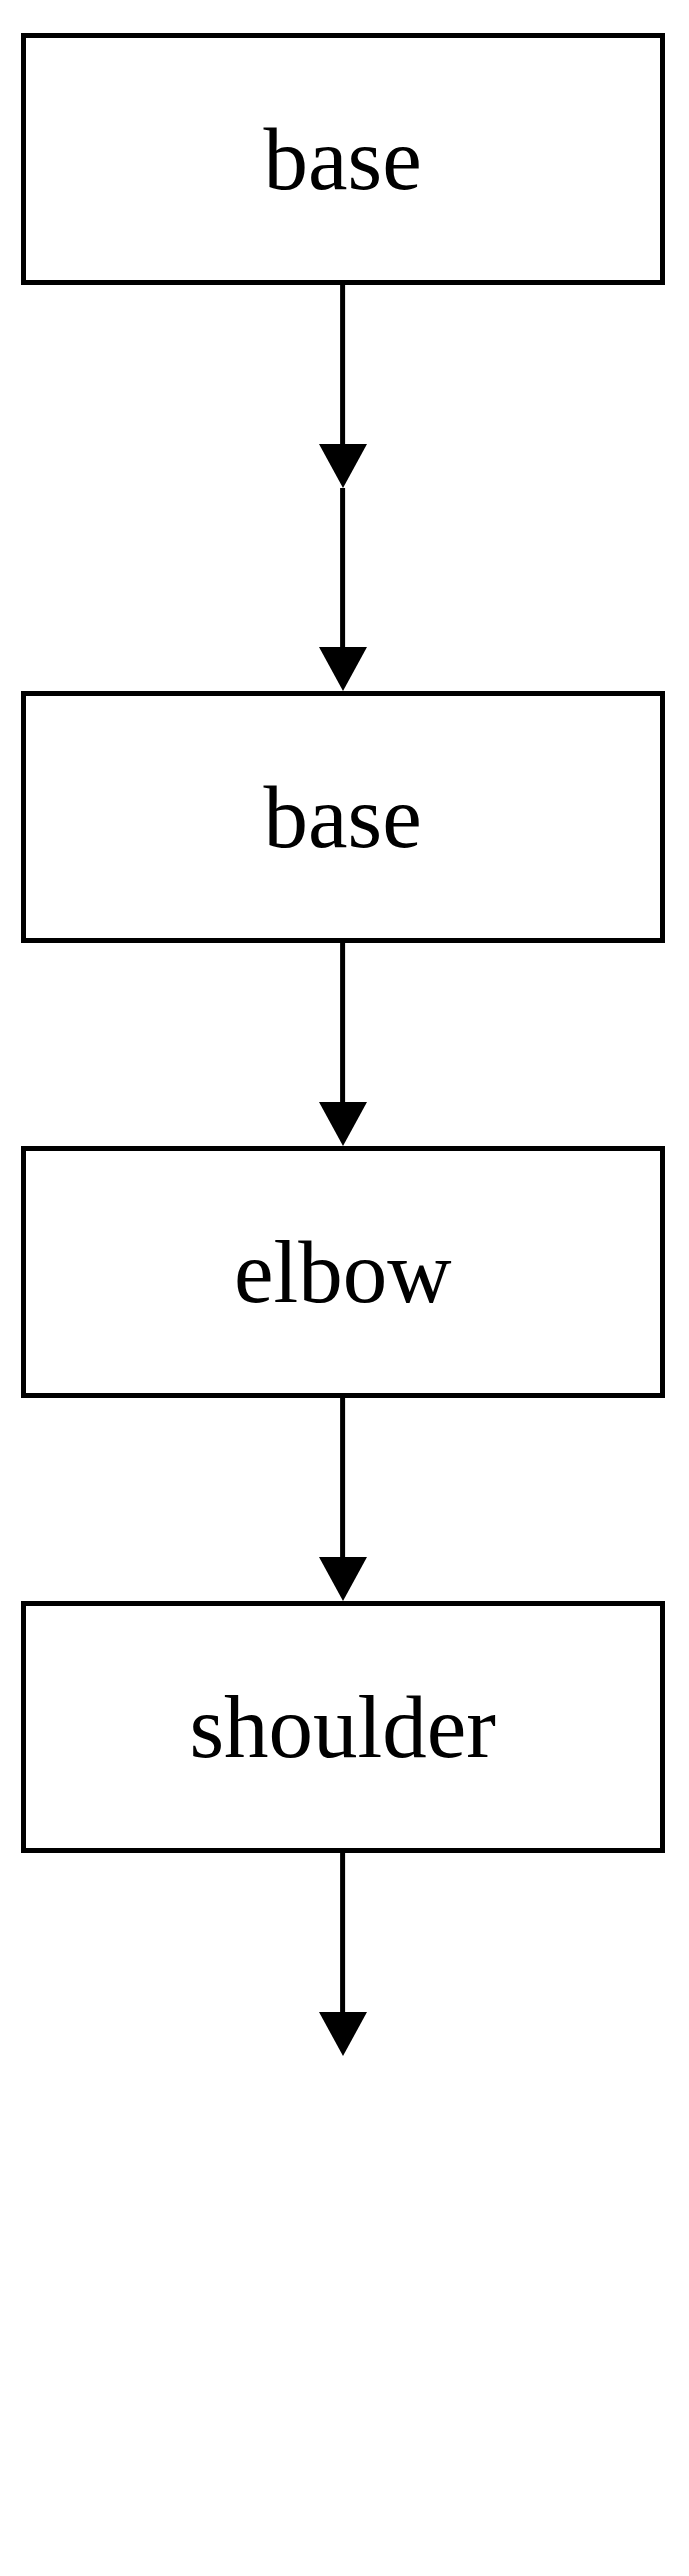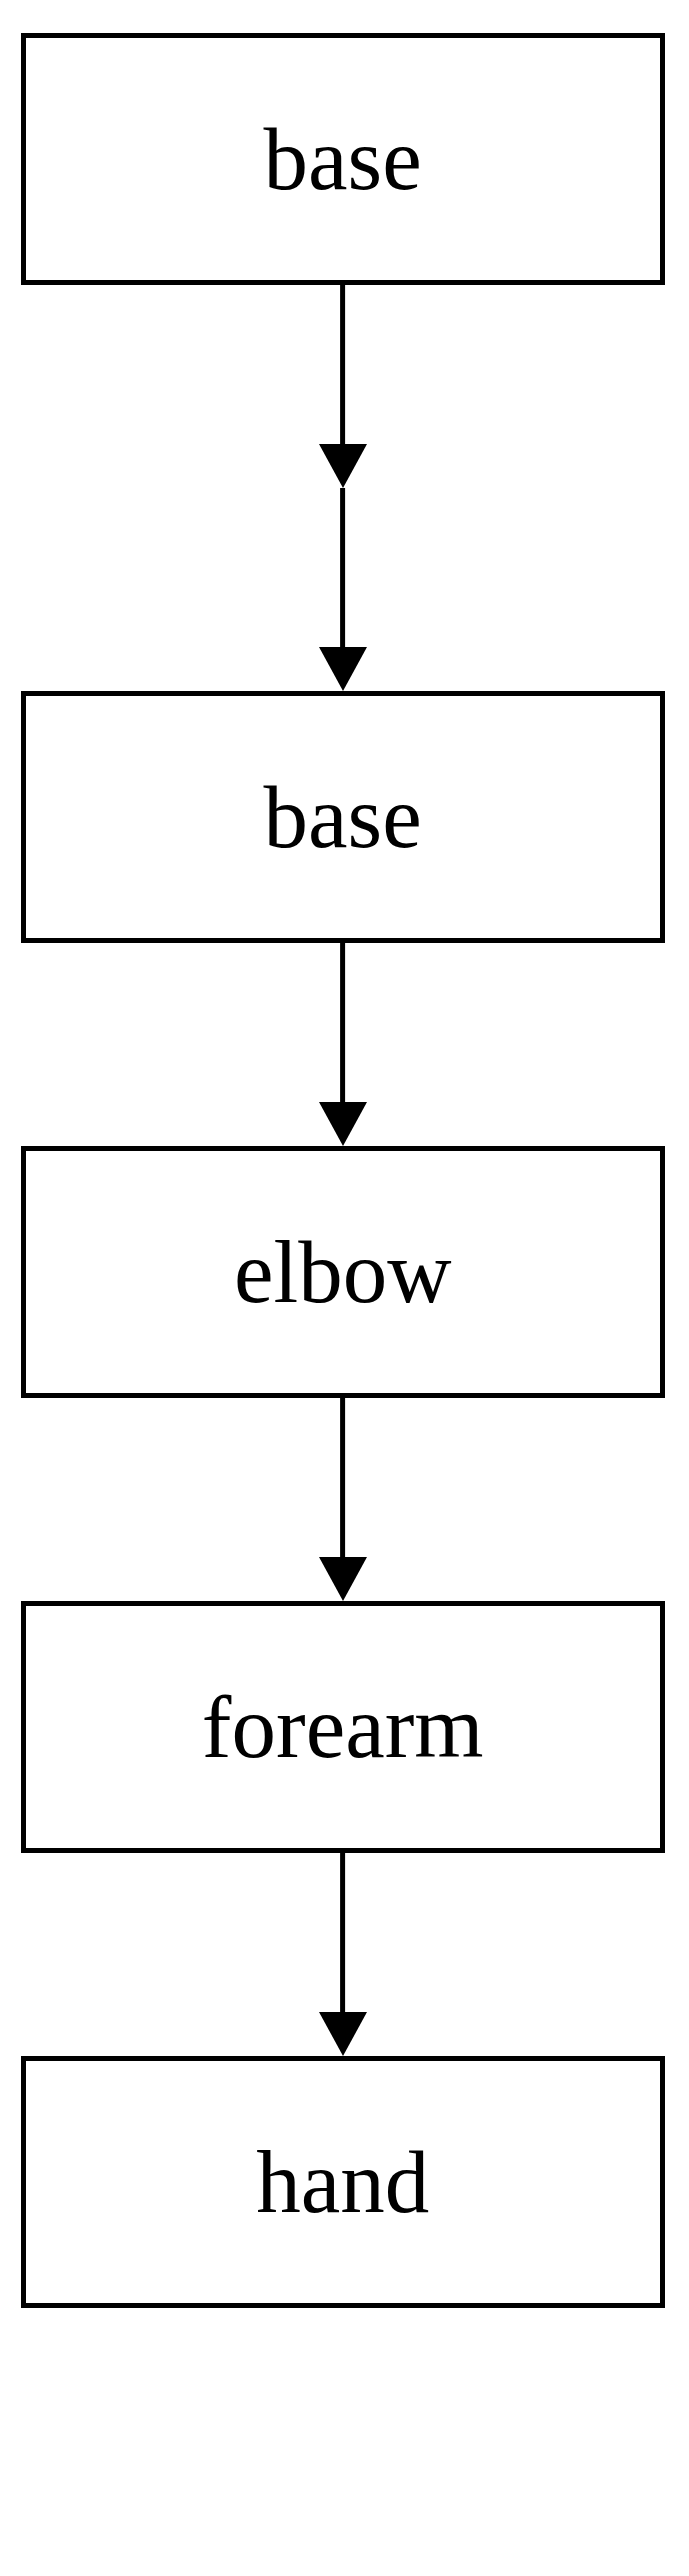--- a/index.html
+++ b/index.html
@@ -115,27 +115,24 @@
     <div class="node">
       <span class="node-label">elbow</span>
     </div>
 
     <div class="edge">
       <div class="edge-line"></div>
       <div class="edge-arrowhead"></div>
     </div>
 
     <div class="node">
-      <span class="node-label">forearm</span>
+      <span class="node-label">shoulder</span>
     </div>
 
     <div class="edge">
       <div class="edge-line"></div>
       <div class="edge-arrowhead"></div>
     </div>
 
-    <div class="node">
-      <span class="node-label">hand</span>
-    </div>
 
   </div>
 </div>
 
 
 </body></html>

